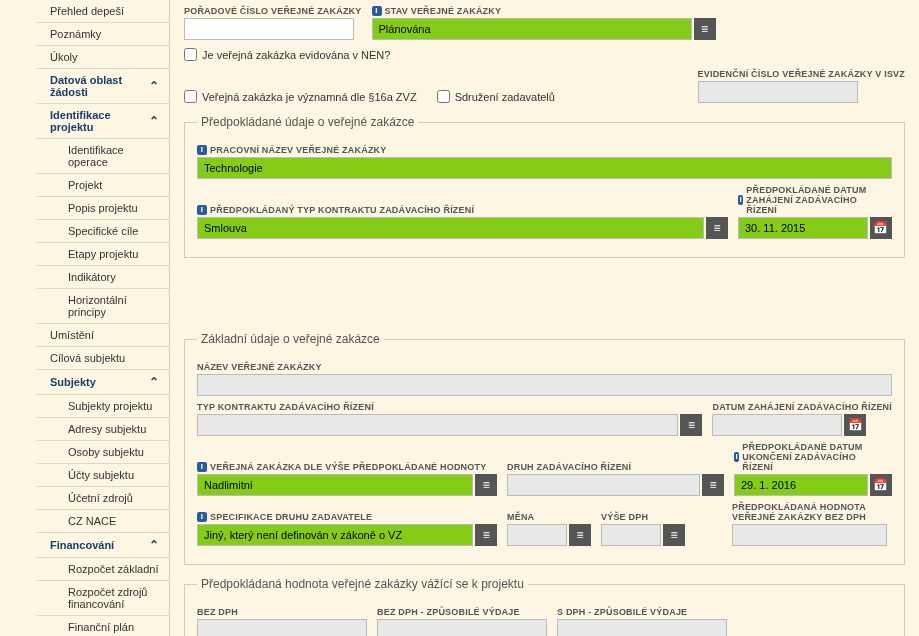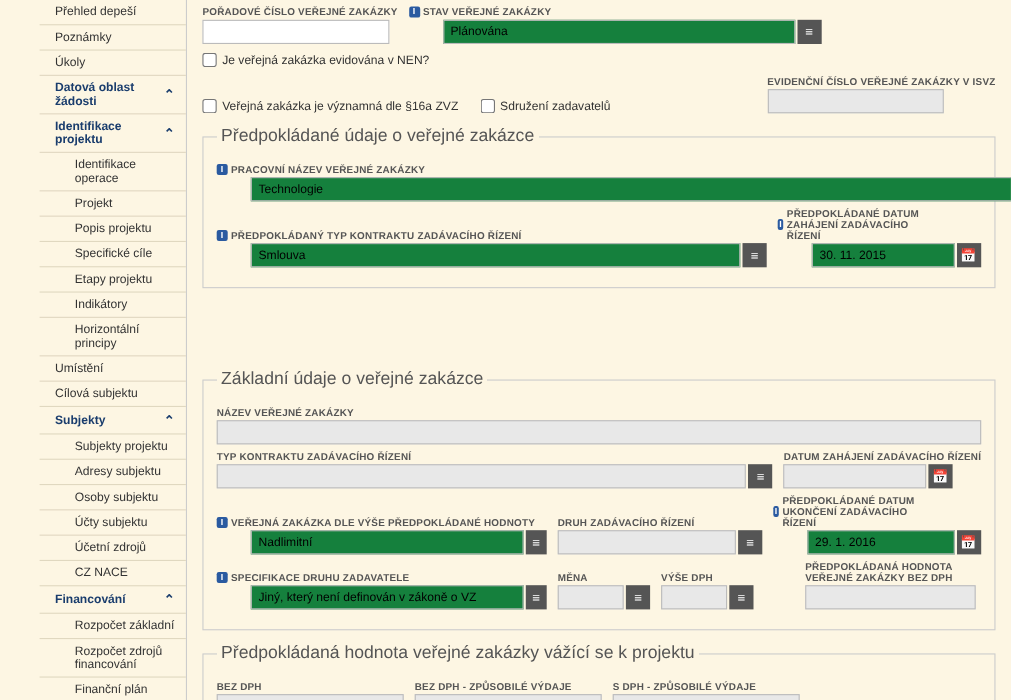--- a/index.html
+++ b/index.html
@@ -9,28 +9,28 @@
   .nav-item { padding: 5px 10px 5px 14px; border-bottom: 1px solid #e0d8c0; cursor: pointer; color: #333; display: flex; justify-content: space-between; align-items: center; margin-left: 36px; }
   .nav-item.sub { padding-left: 32px; }
   .nav-item.header { font-weight: bold; color: #1a3d6d; }
   .chevron { font-size: 12px; color: #1a3d6d; }
   .main { flex: 1; padding: 0 14px 14px 14px; background: #fdf6e3; }
   .row { display: flex; gap: 10px; margin: 6px 0; align-items: flex-end; flex-wrap: wrap; }
   .field { display: flex; flex-direction: column; }
   .lbl { font-size: 9px; font-weight: bold; color: #555; text-transform: uppercase; letter-spacing: 0.2px; margin-bottom: 2px; display: flex; align-items: center; gap: 3px; }
   .lbl .info { display: inline-block; width: 10px; height: 10px; background: #2a5aa0; color: #fff; border-radius: 2px; text-align: center; line-height: 10px; font-size: 8px; font-weight: bold; }
   input[type="text"] { height: 22px; border: 1px solid #bbb; padding: 2px 6px; font-size: 11px; background: #fff; }
-  input.req { background: #15803d; margin-left: 31px; }
+  input.req { background: #84cc16; }
   input.ro { background: #e8e8e8; }
   .icon-btn { width: 22px; height: 22px; background: #555; color: #fff; border: none; display: inline-flex; align-items: center; justify-content: center; font-size: 12px; cursor: pointer; margin-left: 2px; }
   .with-btn { display: flex; align-items: flex-end; }
   .chk-row { display: flex; align-items: center; gap: 20px; margin: 8px 0; }
   .chk-row label { display: flex; align-items: center; gap: 5px; font-size: 11px; }
   fieldset { border: 1px solid #ccc; padding: 10px 12px 12px 12px; margin: 12px 0; }
-  legend { font-size: 16px; color: #555; padding: 0 4px; }
+  legend { font-size: 12px; color: #555; padding: 0 4px; }
   .spacer { flex: 1; }
 </style>
 </head>
 <body>
 
 <div class="layout">
   <div class="sidebar" id="sidebar">
       <div class="nav-item">
         <span>Přehled depeší</span>
       </div>

